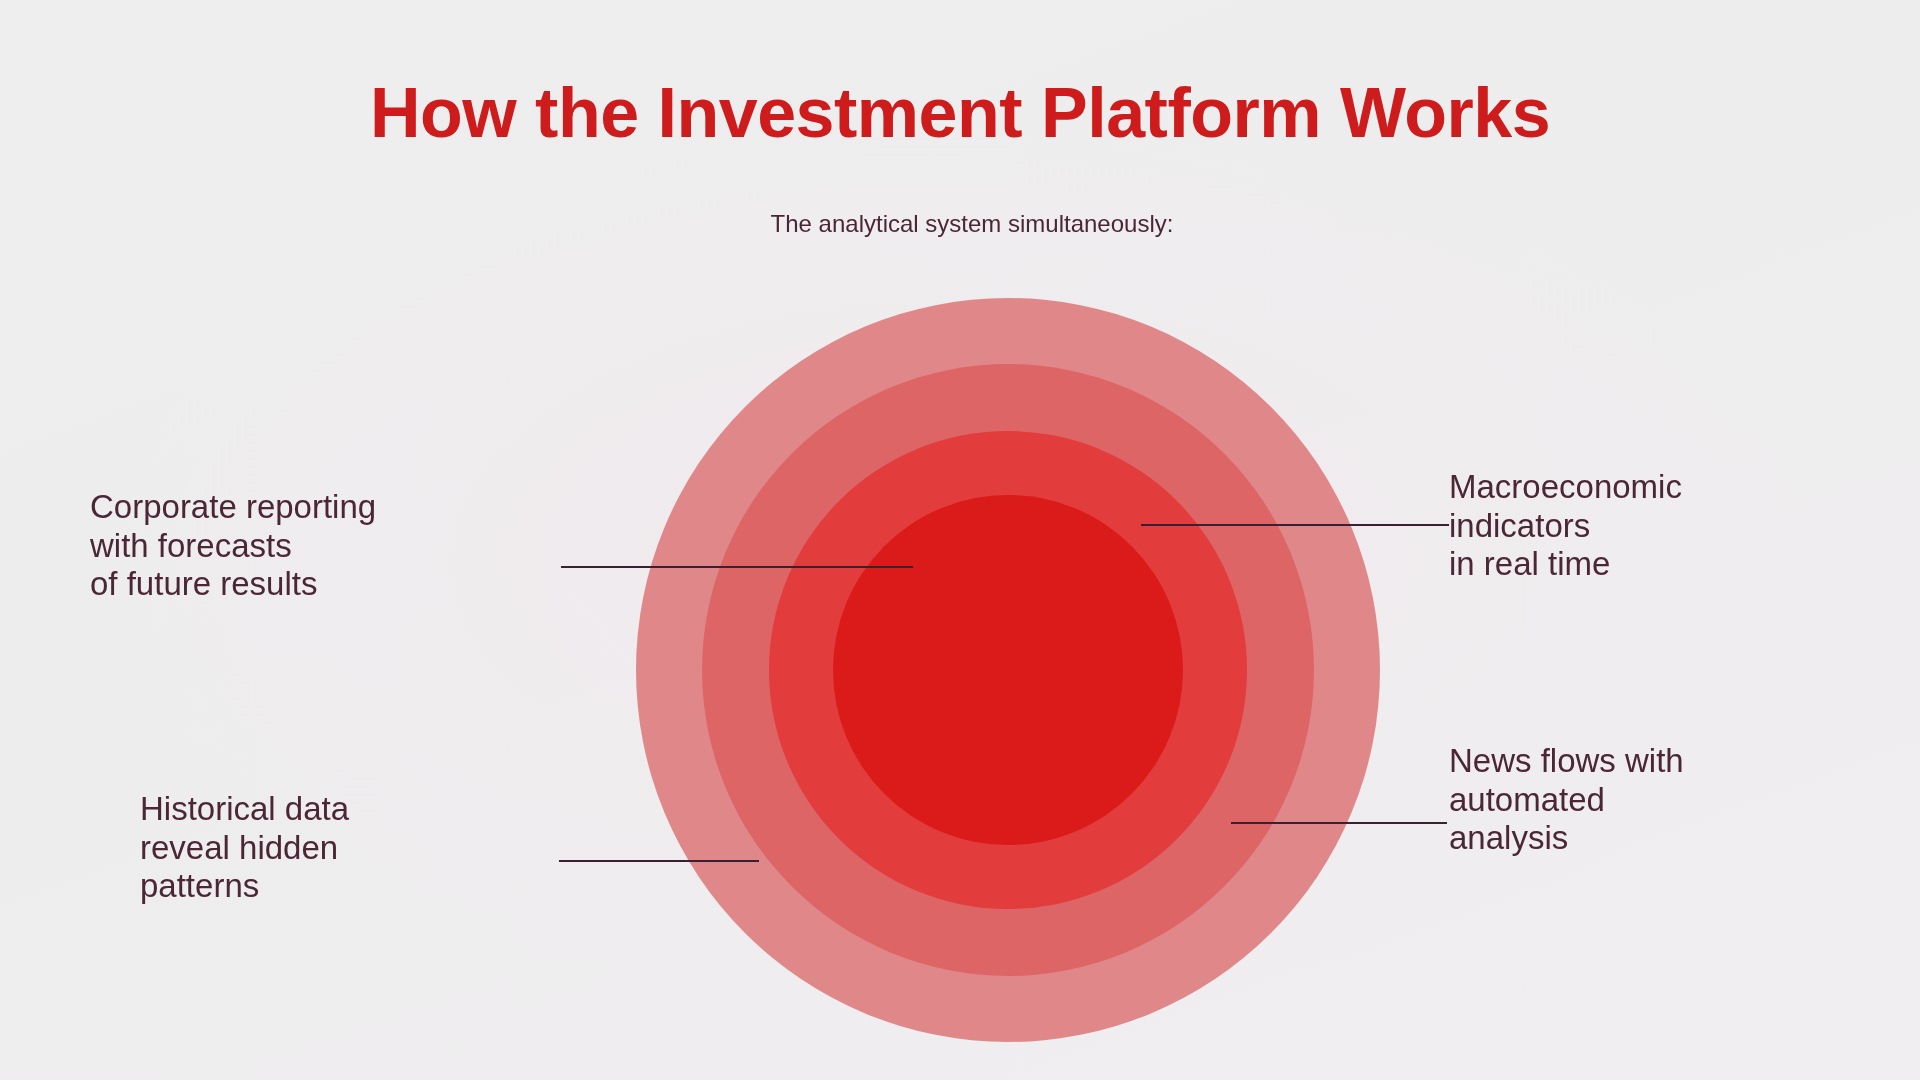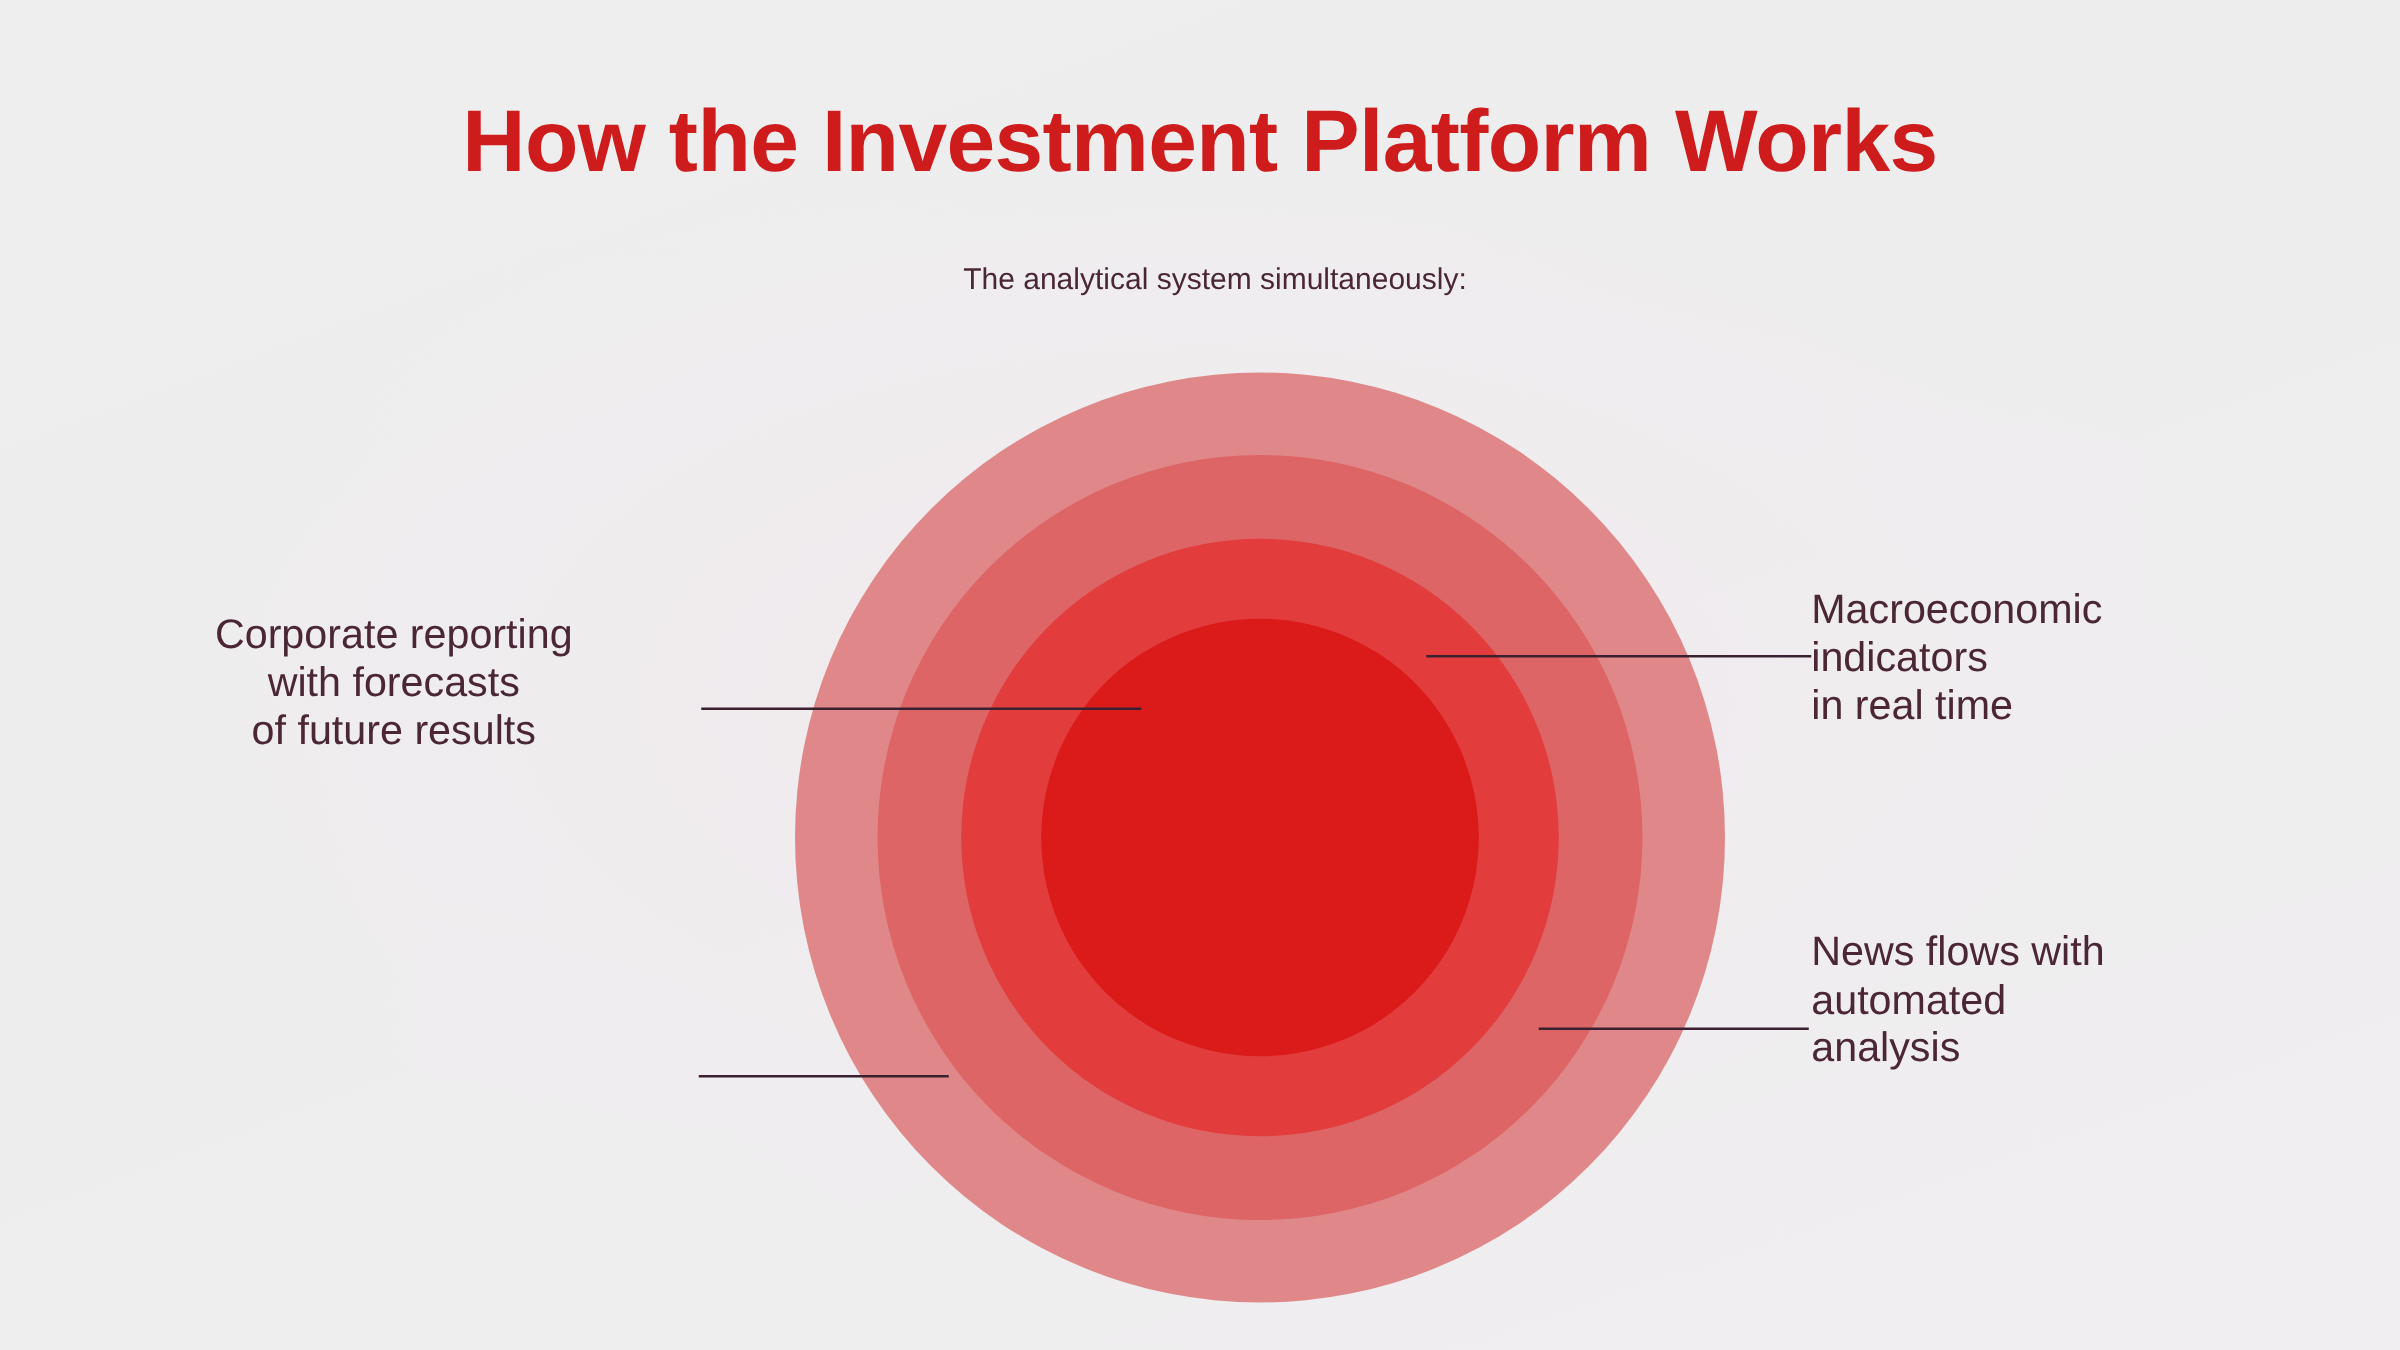--- a/index.html
+++ b/index.html
@@ -83,21 +83,21 @@
 
   
   .label {
     position: absolute;
     font-size: 33px;
     line-height: 1.17;
     color: #4b2735;
     white-space: pre-line;
   }
   .label.right { text-align: left; }
-  .label.left  { text-align: center; }
+  .label.left  { text-align: left; }
 
   .lbl-corporate { left: 90px;   top: 488px; width: 450px; }
   .lbl-historic  { left: 140px;  top: 790px; width: 400px; }
   .lbl-macro     { left: 1449px; top: 468px; width: 420px; }
   .lbl-news      { left: 1449px; top: 742px; width: 420px; }
 </style>
 </head>
 <body>
 
 <div id="stage">
@@ -115,20 +115,23 @@
 
   <div class="leader lead-macro"></div>
   <div class="leader lead-corporate"></div>
   <div class="leader lead-news"></div>
   <div class="leader lead-historic"></div>
 
   <div class="label left lbl-corporate">Corporate reporting
 with forecasts
 of future results</div>
 
+  <div class="label left lbl-historic">Historical data
+reveal hidden
+patterns</div>
 
   <div class="label right lbl-macro">Macroeconomic
 indicators
 in real time</div>
 
   <div class="label right lbl-news">News flows with
 automated
 analysis</div>
 
 </div>

